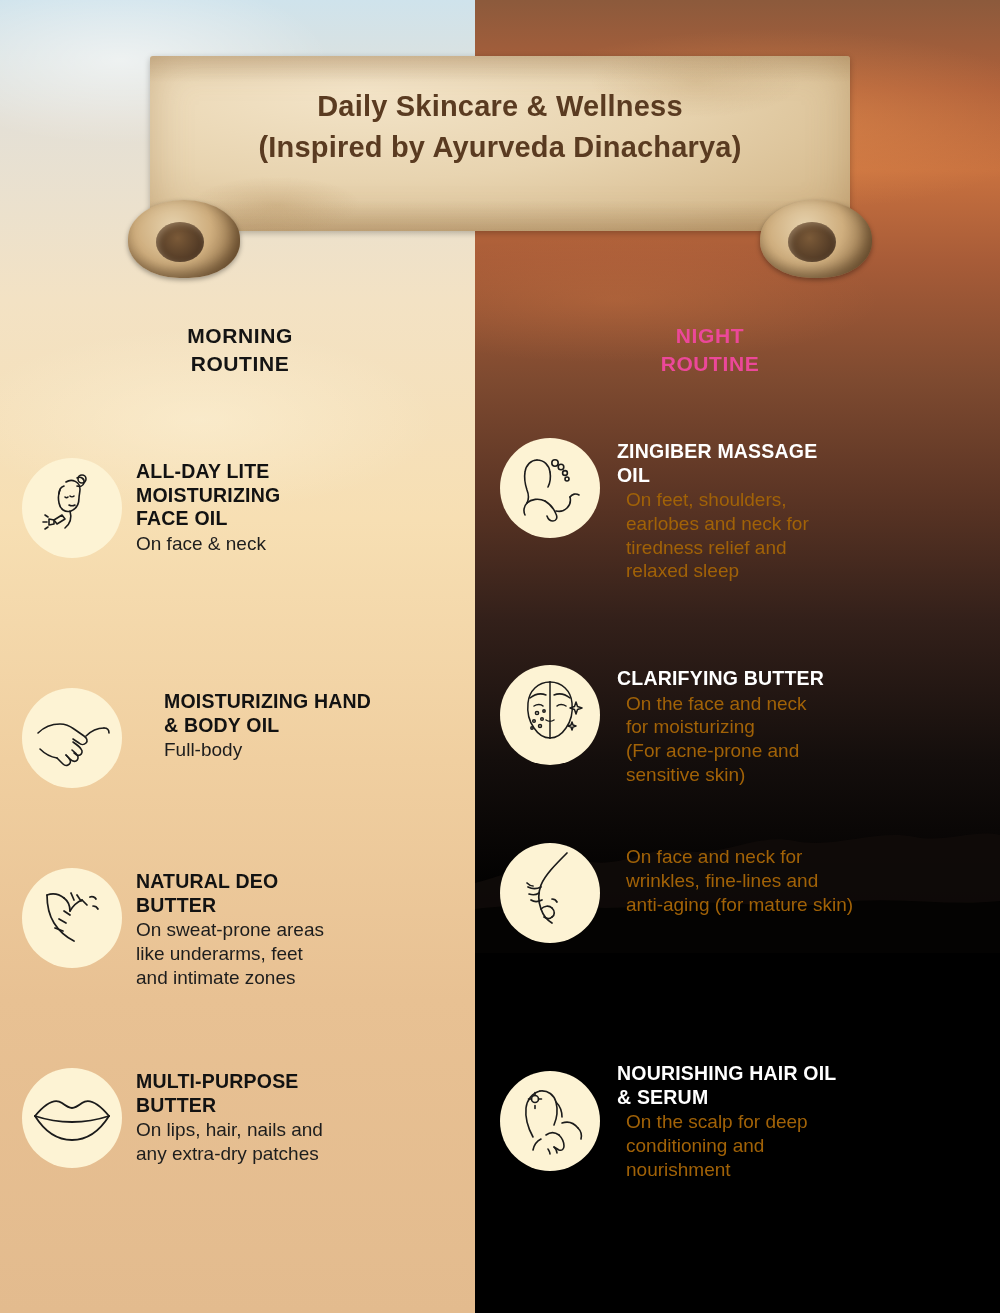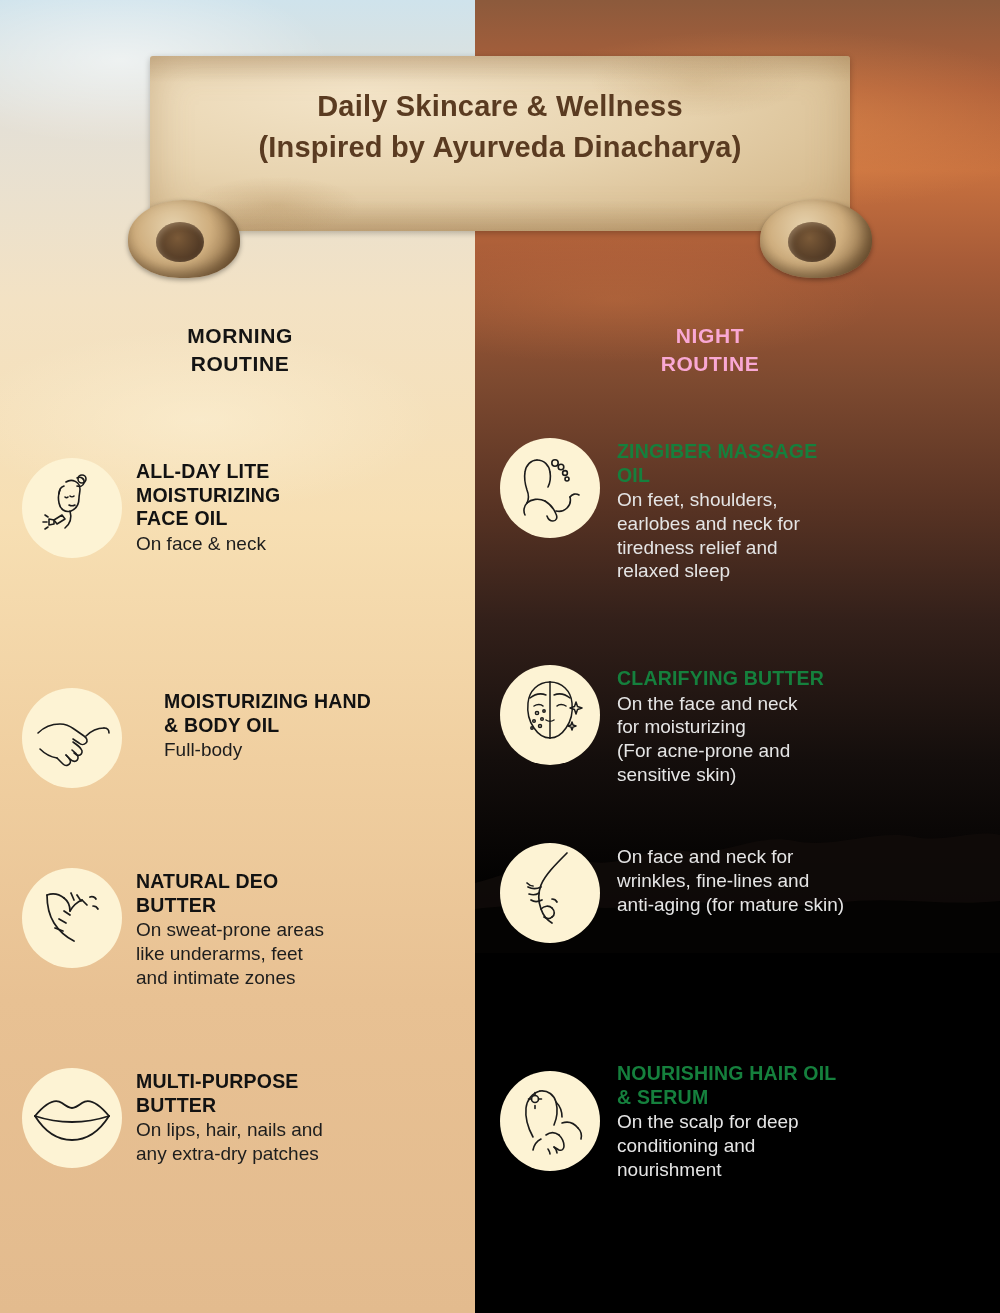--- a/index.html
+++ b/index.html
@@ -149,21 +149,21 @@
     letter-spacing: .6px;
     text-align: center;
     white-space: pre-line;
   }
   #head-morning {
     left: 95px; top: 322px; width: 290px;
     color: #141414;
   }
   #head-night {
     left: 560px; top: 322px; width: 300px;
-    color: #f9a8d4;
+    color: #ec4899;
   }
 
   
   .item {
     position: absolute;
     display: flex;
     align-items: flex-start;
   }
   .icon-circle {
     flex: 0 0 auto;
@@ -184,22 +184,22 @@
     white-space: pre-line;
   }
   .item-desc {
     font-size: 19px;
     line-height: 1.25;
     margin: 0;
     white-space: pre-line;
   }
   .col-left .item-title { color: #121212; }
   .col-left .item-desc  { color: #1d1d1d; }
-  .col-right .item-title { color: #15803d; }
-  .col-right .item-desc  { color: #e5e5e5; }
+  .col-right .item-title { color: #ffffff; }
+  .col-right .item-desc  { color: #a16207; margin-left: 9px; }
 
   .m1 { left: 22px; top: 458px; width: 430px; }
   .m2 { left: 22px; top: 688px; width: 440px; gap: 28px; }
   .m3 { left: 22px; top: 868px; width: 440px; }
   .m4 { left: 22px; top: 1068px; width: 440px; }
 
   .n1 { left: 500px; top: 438px; width: 480px; }
   .n2 { left: 500px; top: 665px; width: 480px; }
   .n3 { left: 500px; top: 843px; width: 490px; }
   .n4 { left: 500px; top: 1060px; width: 490px; align-items: center; }

